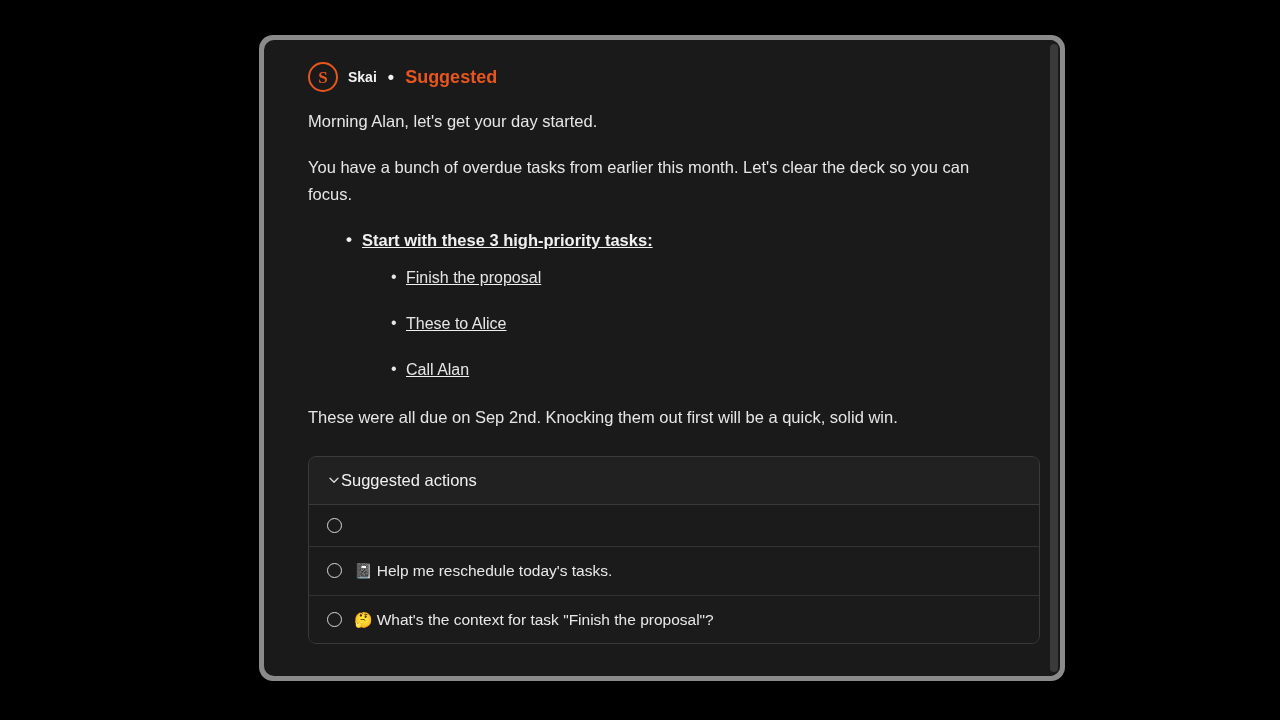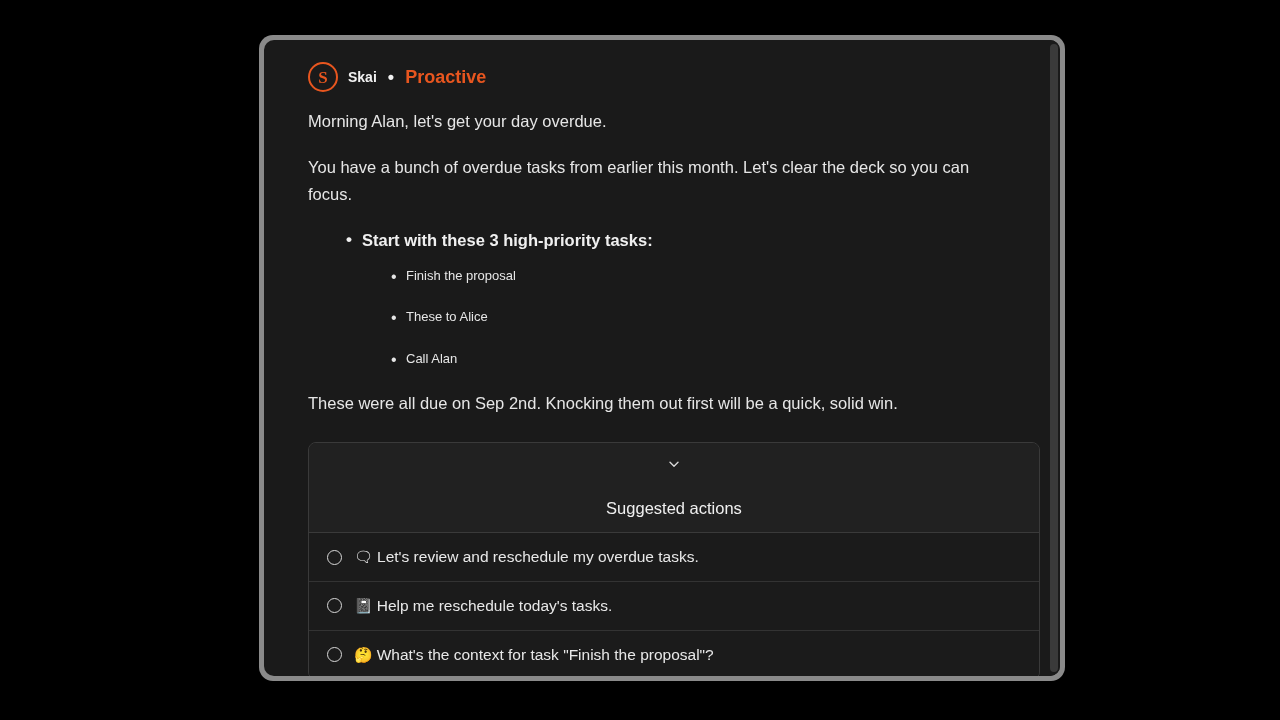--- a/index.html
+++ b/index.html
@@ -126,40 +126,41 @@
     padding-left: 54px;
     list-style: none;
   }
   ul.outer > li.bullet-item {
     position: relative;
     color: #f0f0f0;
     font-size: 16.5px;
     line-height: 1.6;
     font-weight: bold;
     margin-bottom: 10px;
+    text-decoration: underline;
   }
   ul.outer > li.bullet-item::before {
     content: "•";
     position: absolute;
     left: -16px;
     top: -1px;
     color: #f0f0f0;
     font-size: 17px;
   }
 
   ul.inner {
     margin: 12px 0 0 0;
     padding-left: 44px;
     list-style: none;
     font-weight: normal;
   }
   ul.inner > li {
     position: relative;
     color: #e6e6e6;
-    font-size: 13px;
+    font-size: 16px;
     line-height: 1.5;
     font-weight: normal;
     margin-bottom: 22px;
   }
   ul.inner > li:last-child { margin-bottom: 0; }
   ul.inner > li::before {
     content: "•";
     position: absolute;
     left: -15px;
     top: -1px;
@@ -172,25 +173,24 @@
     border: 1px solid #3a3a3a;
     border-radius: 8px;
     overflow: hidden;
     width: 730px;
     background: #1f1f1f;
   }
 
   .suggested-header {
     display: flex;
     align-items: center;
-    gap: 28px;
+    gap: 0;
     padding: 14px 18px;
     background: #212121;
     border-bottom: 1px solid #3a3a3a;
-    flex-direction: column;
   }
   .chevron {
     width: 14px;
     height: 14px;
     flex: 0 0 auto;
     display: block;
   }
   .suggested-title {
     color: #f0f0f0;
     font-size: 16.5px;
@@ -233,24 +233,24 @@
     <div class="window">
 
       <div class="content">
 
         <div class="agent-header">
           <div class="agent-logo">
             <span>S</span>
           </div>
           <div class="agent-name">Skai</div>
           <div class="agent-sep">•</div>
-          <div class="agent-mode">Proactive</div>
+          <div class="agent-mode">Suggested</div>
         </div>
 
-        <p class="para">Morning Alan, let's get your day overdue.</p>
+        <p class="para">Morning Alan, let's get your day started.</p>
 
         <p class="para">You have a bunch of overdue tasks from earlier this month. Let's clear the deck so you can focus.</p>
 
         <ul class="outer">
           <li class="bullet-item">
             <span>Start with these 3 high-priority tasks:</span>
             <ul class="inner">
               <li>Finish the proposal</li>
               <li>These to Alice</li>
               <li>Call Alan</li>
@@ -264,23 +264,20 @@
         <div class="suggested-panel">
           <div class="suggested-header">
             <svg class="chevron" viewBox="0 0 14 14">
               <path d="M3 5.2 L7 9.2 L11 5.2" fill="none" stroke="#d8d8d8" stroke-width="1.4" stroke-linecap="round" stroke-linejoin="round"></path>
             </svg>
             <span class="suggested-title">Suggested actions</span>
           </div>
 
           <div class="suggestion-row">
             <span class="radio"></span>
-            <span class="suggestion-text">
-              <span class="suggestion-emoji">🗨</span><span>Let's review and reschedule my overdue tasks.</span>
-            </span>
           </div>
 
           <div class="suggestion-row">
             <span class="radio"></span>
             <span class="suggestion-text">
               <span class="suggestion-emoji">📓</span><span>Help me reschedule today's tasks.</span>
             </span>
           </div>
 
           <div class="suggestion-row">

